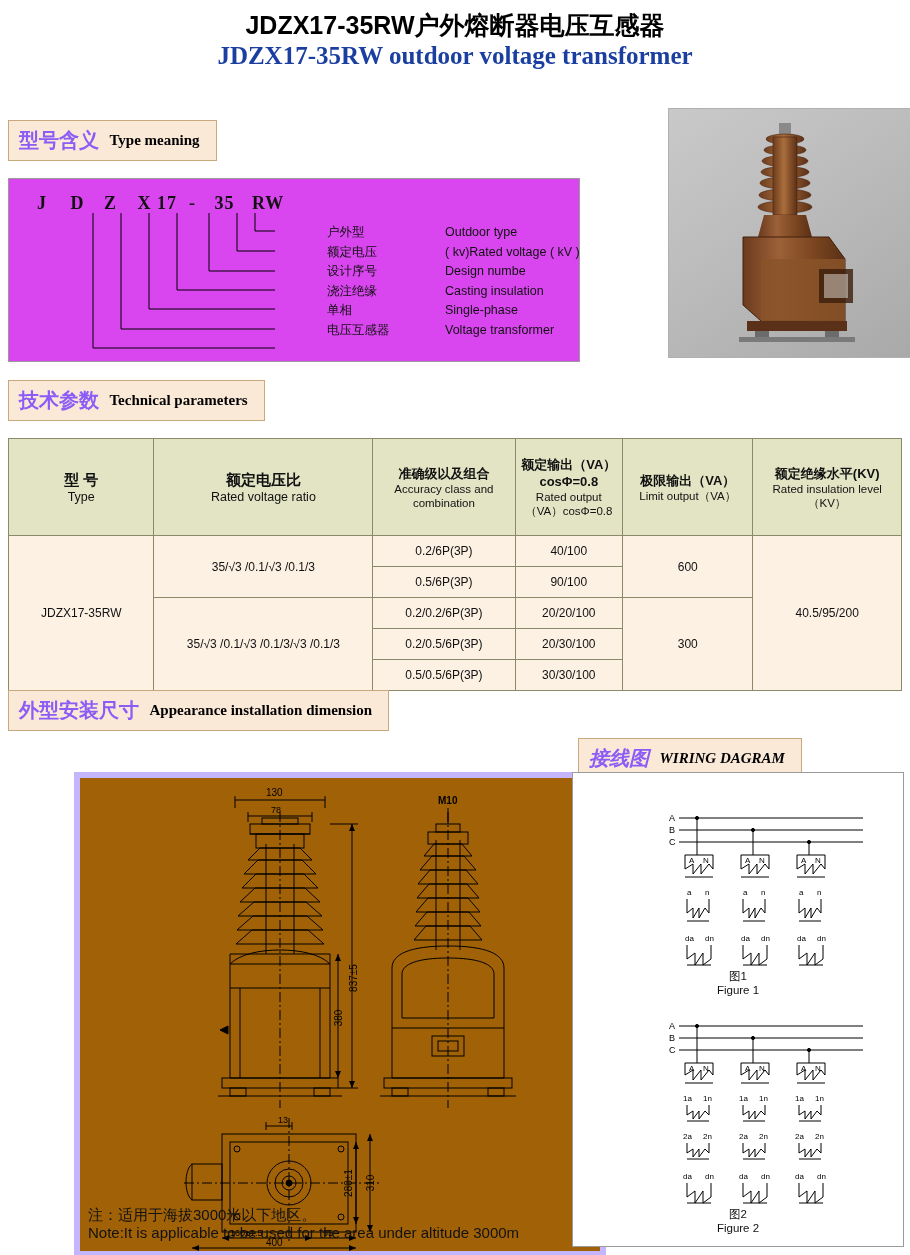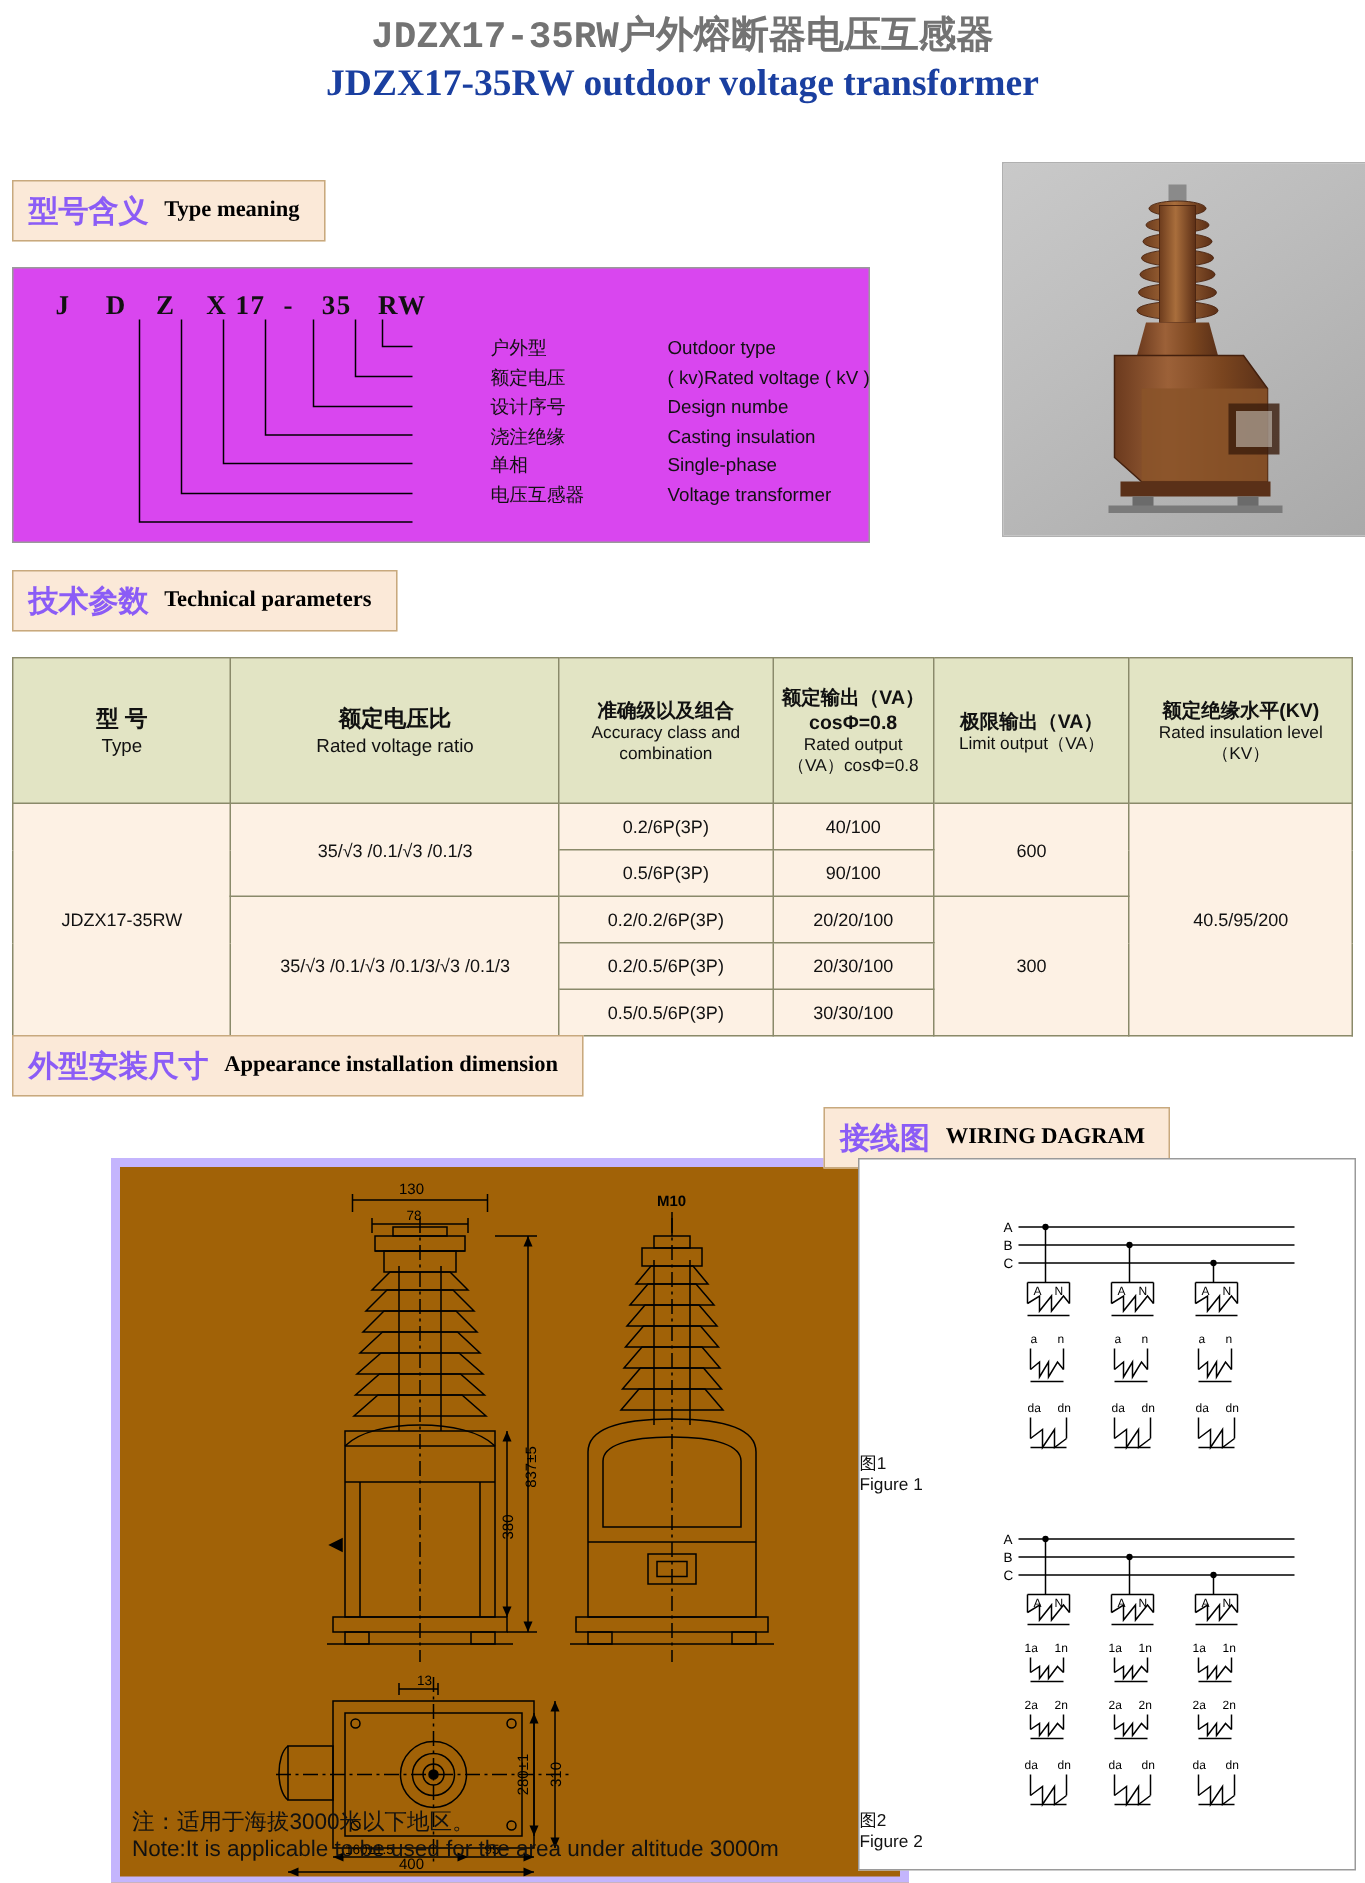--- a/index.html
+++ b/index.html
@@ -6,22 +6,22 @@
   body{
     width:910px;height:1255px;
     background:#ffffff;
     font-family:"Liberation Sans", sans-serif;
     color:#111;
     position:relative;
     overflow:hidden;
   }
   .title-block{text-align:center;padding-top:10px;}
   .title-cn{
-    font-family:Liberation Mono, monospace;
-    font-weight:bold;font-size:25px;color:#737373;letter-spacing:0px;
+    font-family:Liberation Sans, sans-serif;
+    font-weight:bold;font-size:25px;color:#000000;letter-spacing:0px;
     line-height:30px;
   }
   .title-en{
     font-family:"Liberation Serif", serif;
     font-weight:bold;font-size:25px;color:#1a3fa0;line-height:32px;
   }
   
   .sec-head{
     display:inline-block;
     background:#fbe9d8;
@@ -82,21 +82,21 @@
     position:absolute;left:30px;top:772px;width:520px;height:473px;
     border:6px solid #c4b5fd;background:#a16207;margin-left:44px;
   }
   .wiring-box{
     position:absolute;left:572px;top:772px;width:330px;height:473px;
     border:1px solid #9a9a9a;background:#fff;
   }
   .note{
     position:absolute;left:88px;top:1206px;font-size:15px;line-height:18px;
   }
-  .fig-cap{font-size:11.5px;line-height:14px;}
+  .fig-cap{text-align:center;font-size:11.5px;line-height:14px;}
 </style>
 </head>
 <body>
 
 <div class="title-block">
   <div class="title-cn">JDZX17-35RW户外熔断器电压互感器</div>
   <div class="title-en">JDZX17-35RW outdoor voltage transformer</div>
 </div>
 
 <div style="position:absolute;left:0;top:120px;">
@@ -402,21 +402,21 @@
       <text x="243" y="458" stroke="none" fill="#000" font-size="9">95</text>
 
       <line x1="112" y1="470" x2="276" y2="470"></line>
       <path d="M112,470 l7,-3 l0,6 z" fill="#000" stroke="none"></path>
       <path d="M276,470 l-7,-3 l0,6 z" fill="#000" stroke="none"></path>
       <text x="186" y="468" stroke="none" fill="#000" font-size="10">400</text>
     </g>
   </svg>
 </div>
 
-<div style="position:absolute;left:543px;top:738px;">
+<div style="position:absolute;left:572px;top:738px;font-style:italic;">
   <div class="sec-head" style="margin-left:6px;">
     <span class="cn">接线图</span>
     <span class="en">WIRING DAGRAM</span>
   </div>
 </div>
 
 <div class="wiring-box">
   <svg viewBox="0 0 330 473" width="330" height="473" stroke="#000" fill="none" stroke-width="1" font-family="Liberation Sans, sans-serif" font-size="8">
 
     <g>

